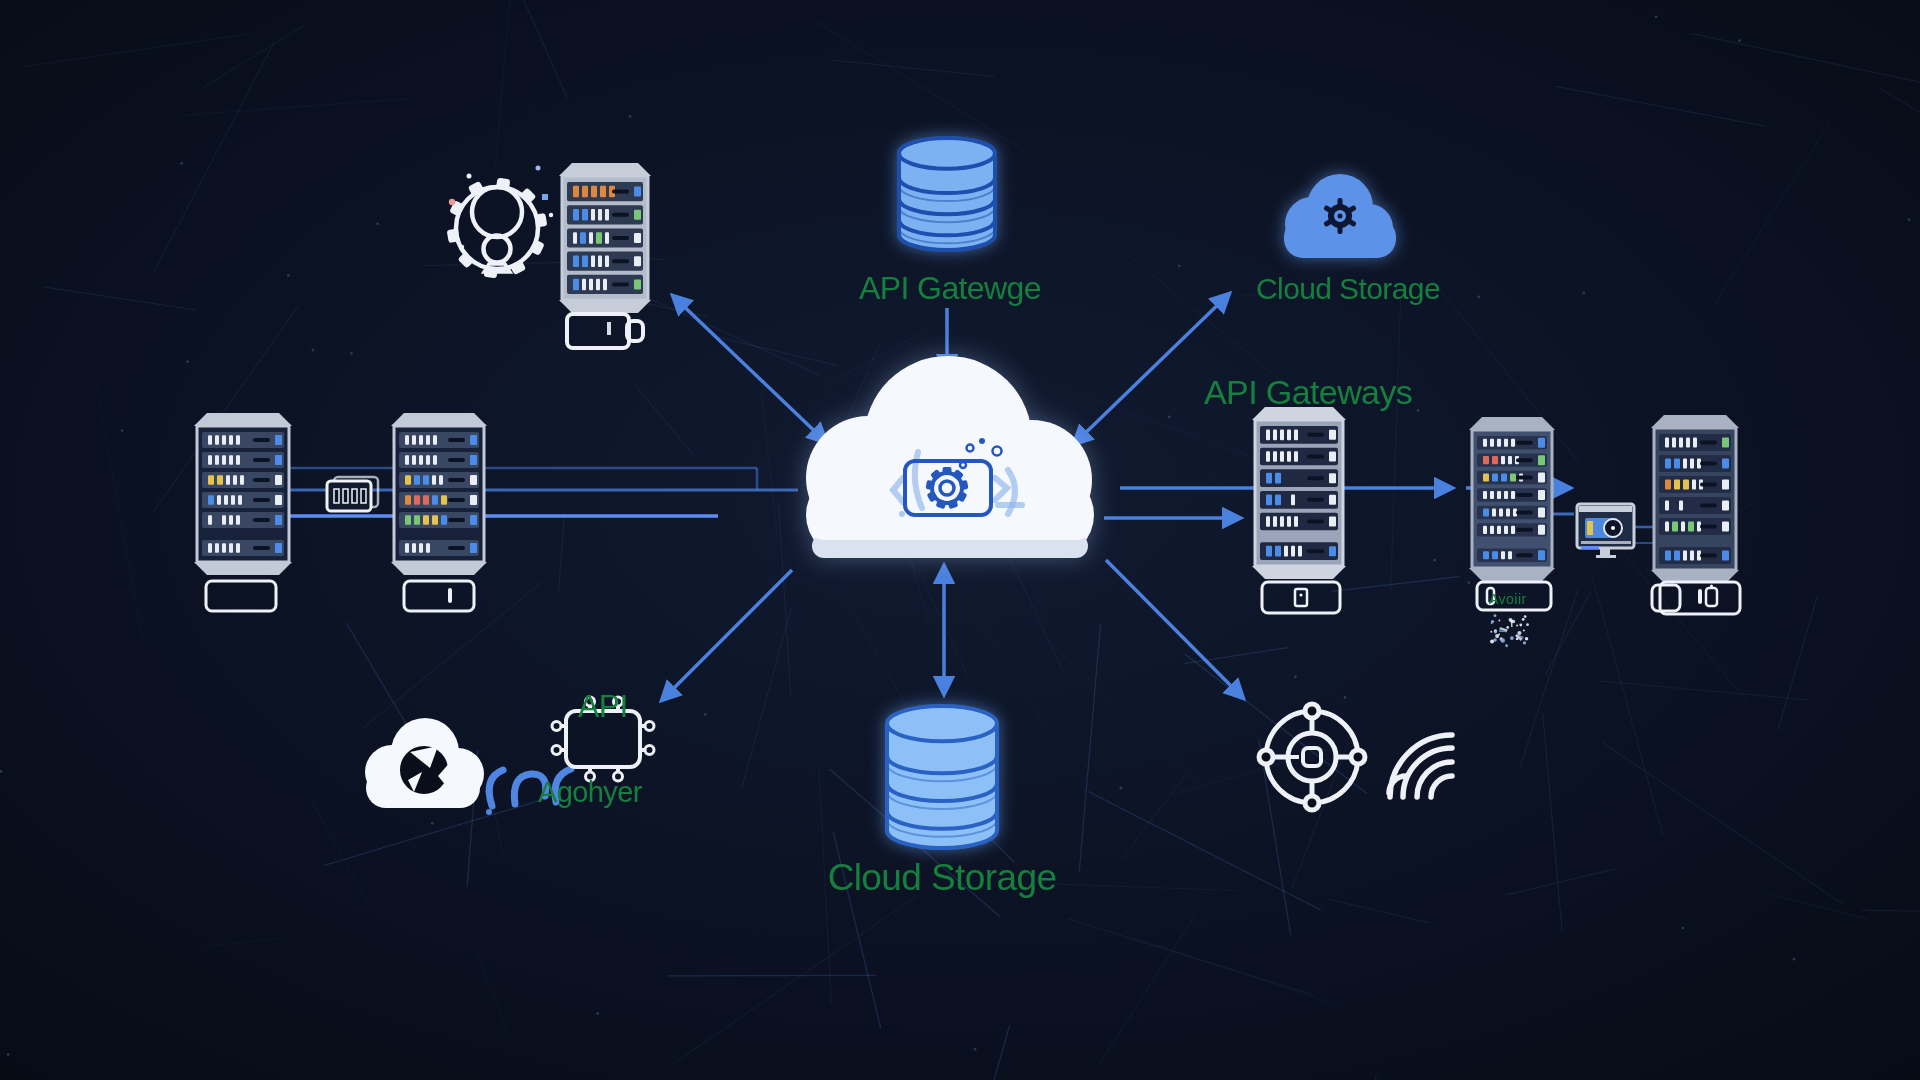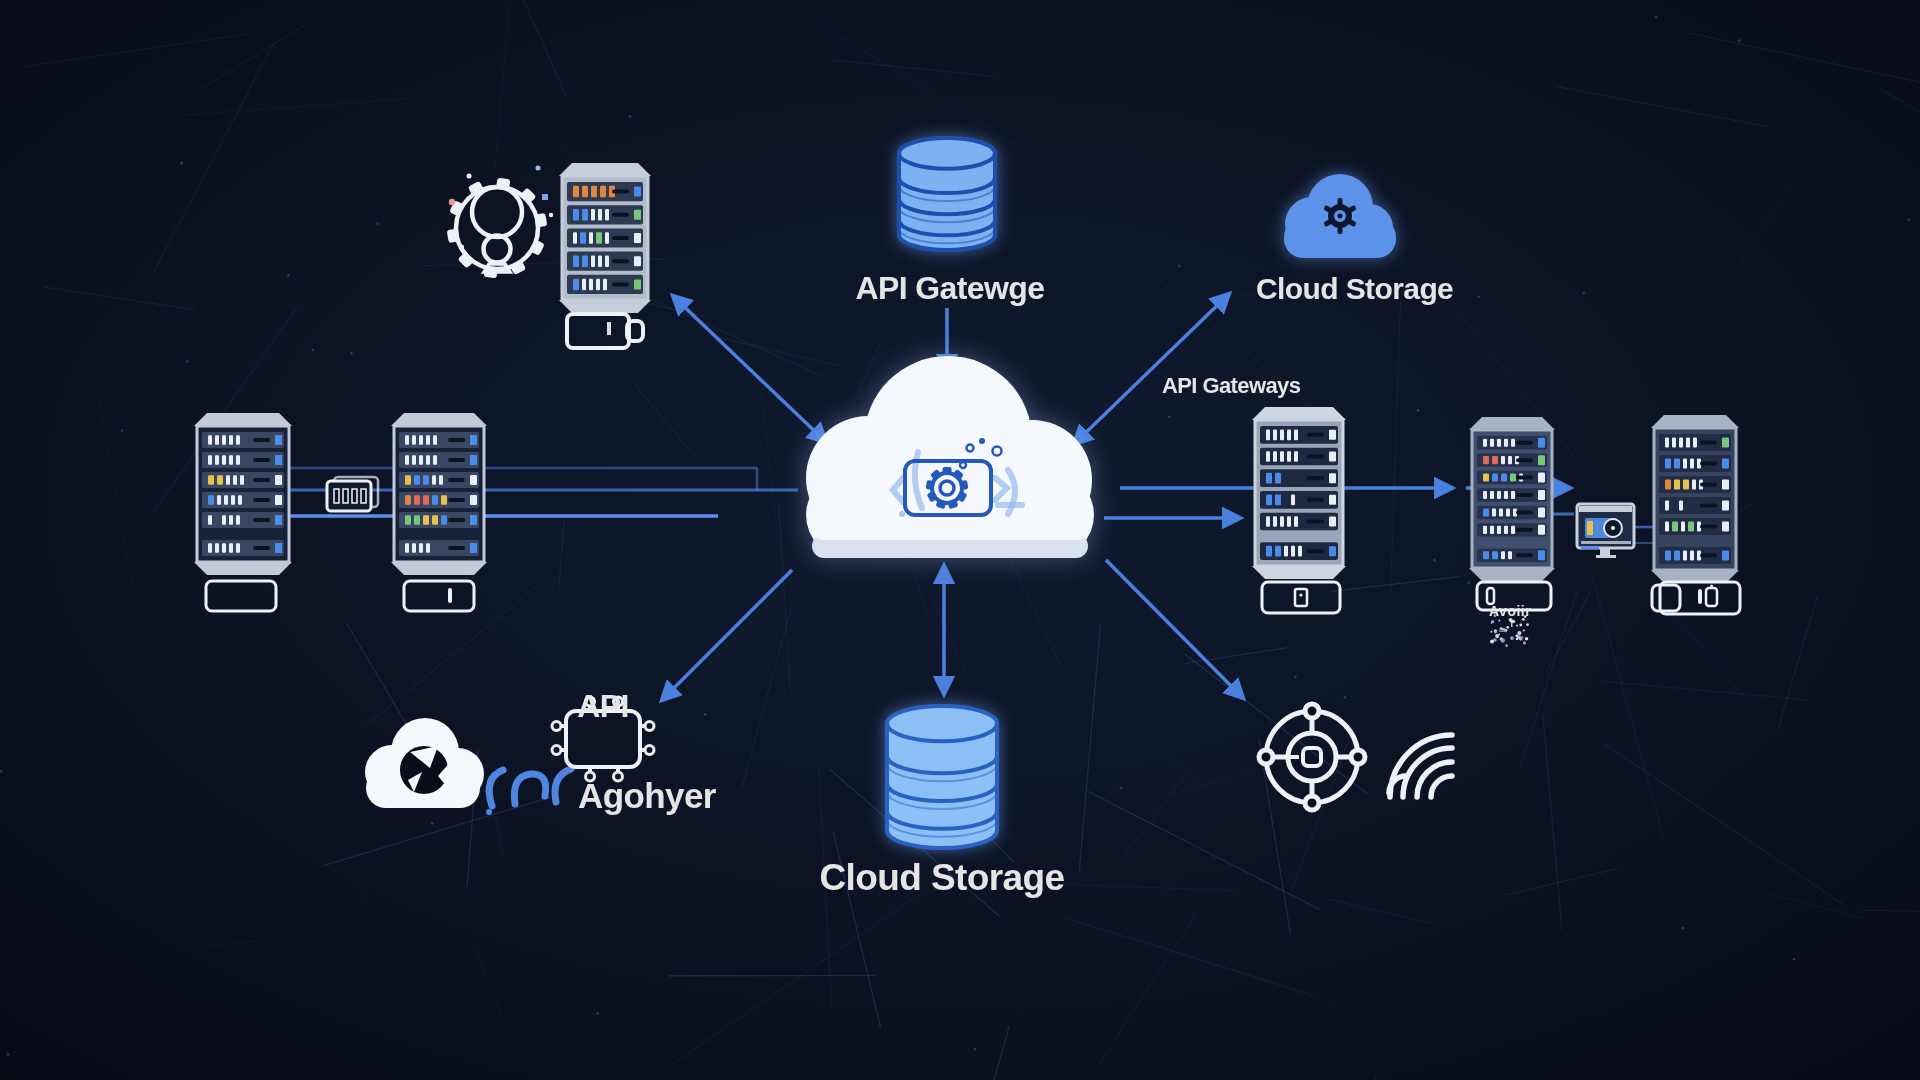--- a/index.html
+++ b/index.html
@@ -1,21 +1,21 @@
 <!DOCTYPE html>
 <html><head>
 <meta charset="utf-8">
 <style>
   html,body{margin:0;padding:0;background:#05080f;}
   .stage{position:relative;width:1920px;height:1080px;overflow:hidden;
          background:#090d18;font-family:"Liberation Sans",sans-serif;}
   #scene{position:absolute;left:0;top:0;width:1920px;height:1080px;}
-  .lbl{position:absolute;color:#e5e5e5;font-weight:700;white-space:nowrap;
+  .lbl{position:absolute;color:#15803d;font-weight:400;white-space:nowrap;
        letter-spacing:-0.6px;line-height:1.1;}
-  .lbl.small{letter-spacing:0.5px;margin-top:12px;}
+  .lbl.small{letter-spacing:0.5px;}
   .chip-text{display:flex;align-items:center;justify-content:center;}
 </style>
 </head>
 <body>
 
 <div class="stage">
   <svg id="scene" xmlns="http://www.w3.org/2000/svg" viewBox="0 0 1920 1080">
       <defs>
         <radialGradient id="bgGrad" cx="50%" cy="46%" r="75%">
           <stop offset="0%" stop-color="#101a30"></stop>
@@ -696,23 +696,23 @@
         <line x1="1515.9821502967673" y1="635.0236532562377" x2="1522.3535907715948" y2="639.2567678149704" stroke="#f2f5fa" stroke-width="1.5" opacity="0.8"></line>
         <line x1="1507.347230901227" y1="630.1692242864009" x2="1499.9028003431906" y2="627.6061382873622" stroke="#dbe5f4" stroke-width="1.5" opacity="0.8"></line>
       </g>
     </svg>
 
 
   <div class="lbl" style="left:850px;top:271px;width:200px;text-align:center;font-size:32px">API Gatewge</div>
 
   <div class="lbl" style="left:1256px;top:272px;font-size:30px">Cloud Storage</div>
 
-  <div class="lbl" style="left:1162px;top:374px;font-size:22px">API Gateways</div>
+  <div class="lbl" style="left:1204px;top:374px;font-size:34px">API Gateways</div>
 
 
   <div class="lbl" style="left:792px;top:858px;width:300px;text-align:center;font-size:37px">Cloud Storage</div>
 
-  <div class="lbl" style="left:578px;top:777px;font-size:35px">Agohyer</div>
+  <div class="lbl" style="left:538px;top:777px;font-size:29px">Agohyer</div>
 
   <div class="lbl chip-text" style="left:566px;top:680px;width:74px;height:54px;font-size:32px">API</div>
 
   <div class="lbl small" style="left:1489px;top:592px;font-size:14px">Avoiir</div>
 </div>
 
 </body></html>

